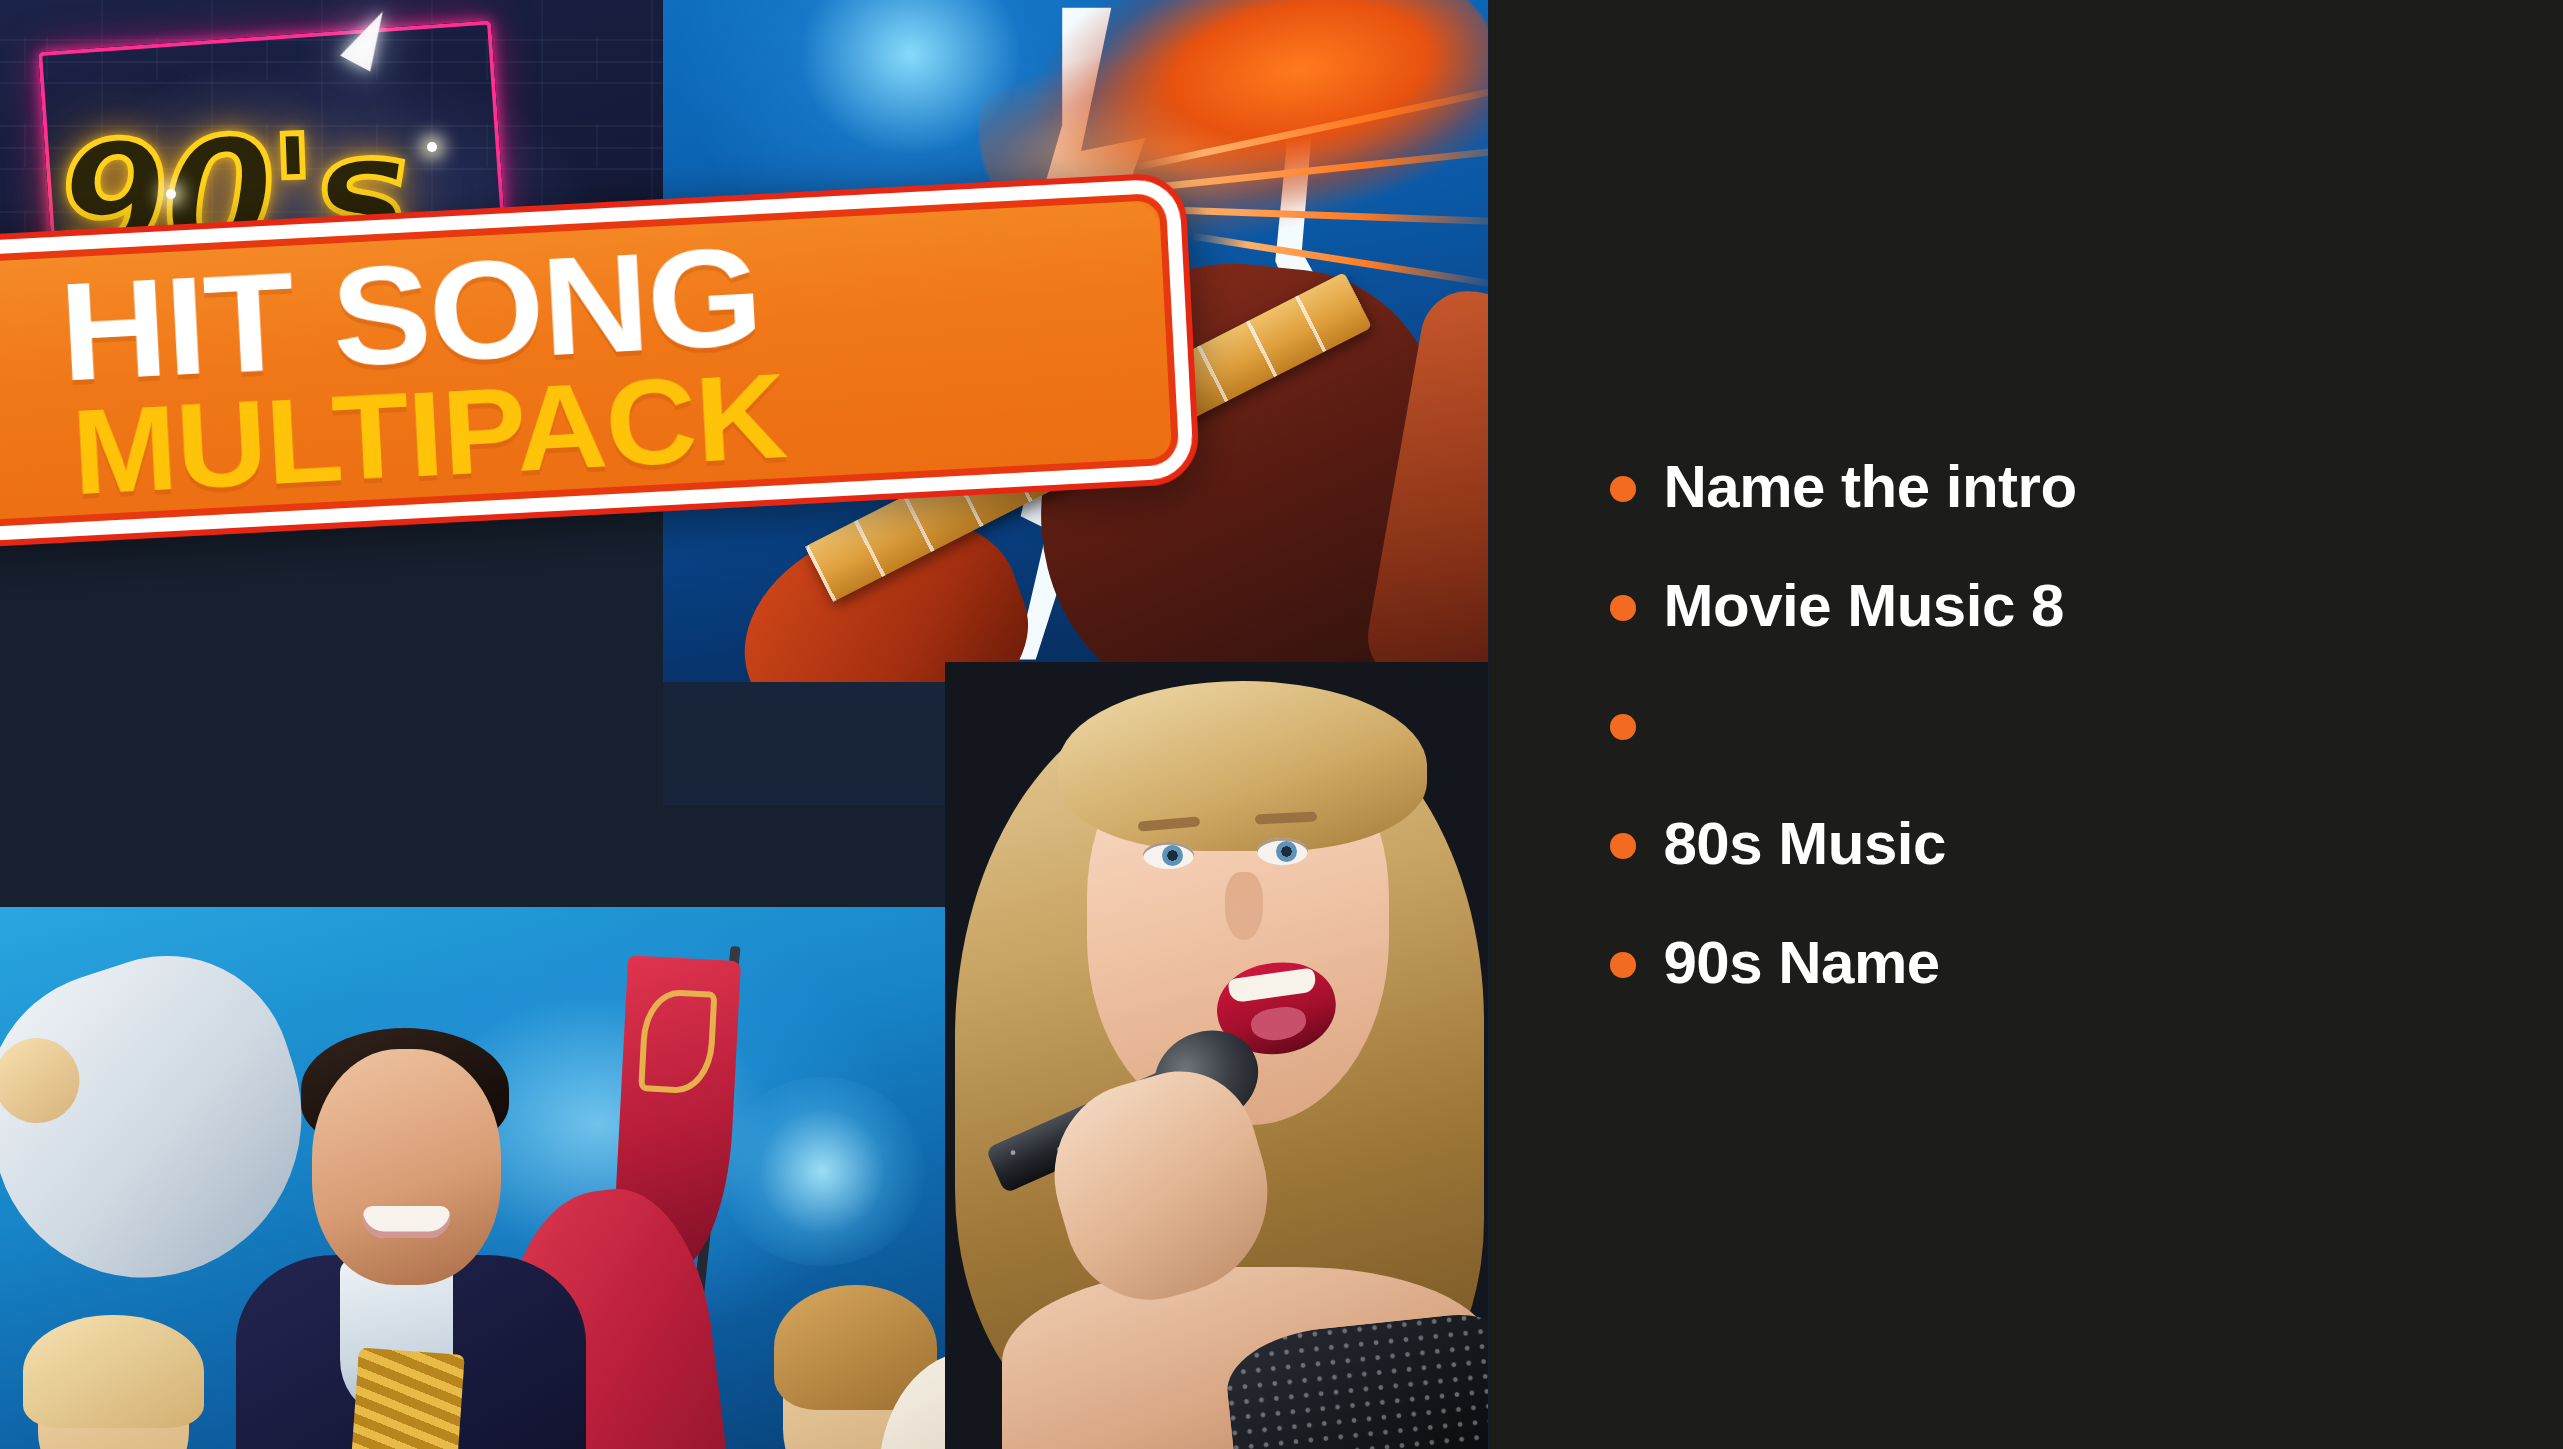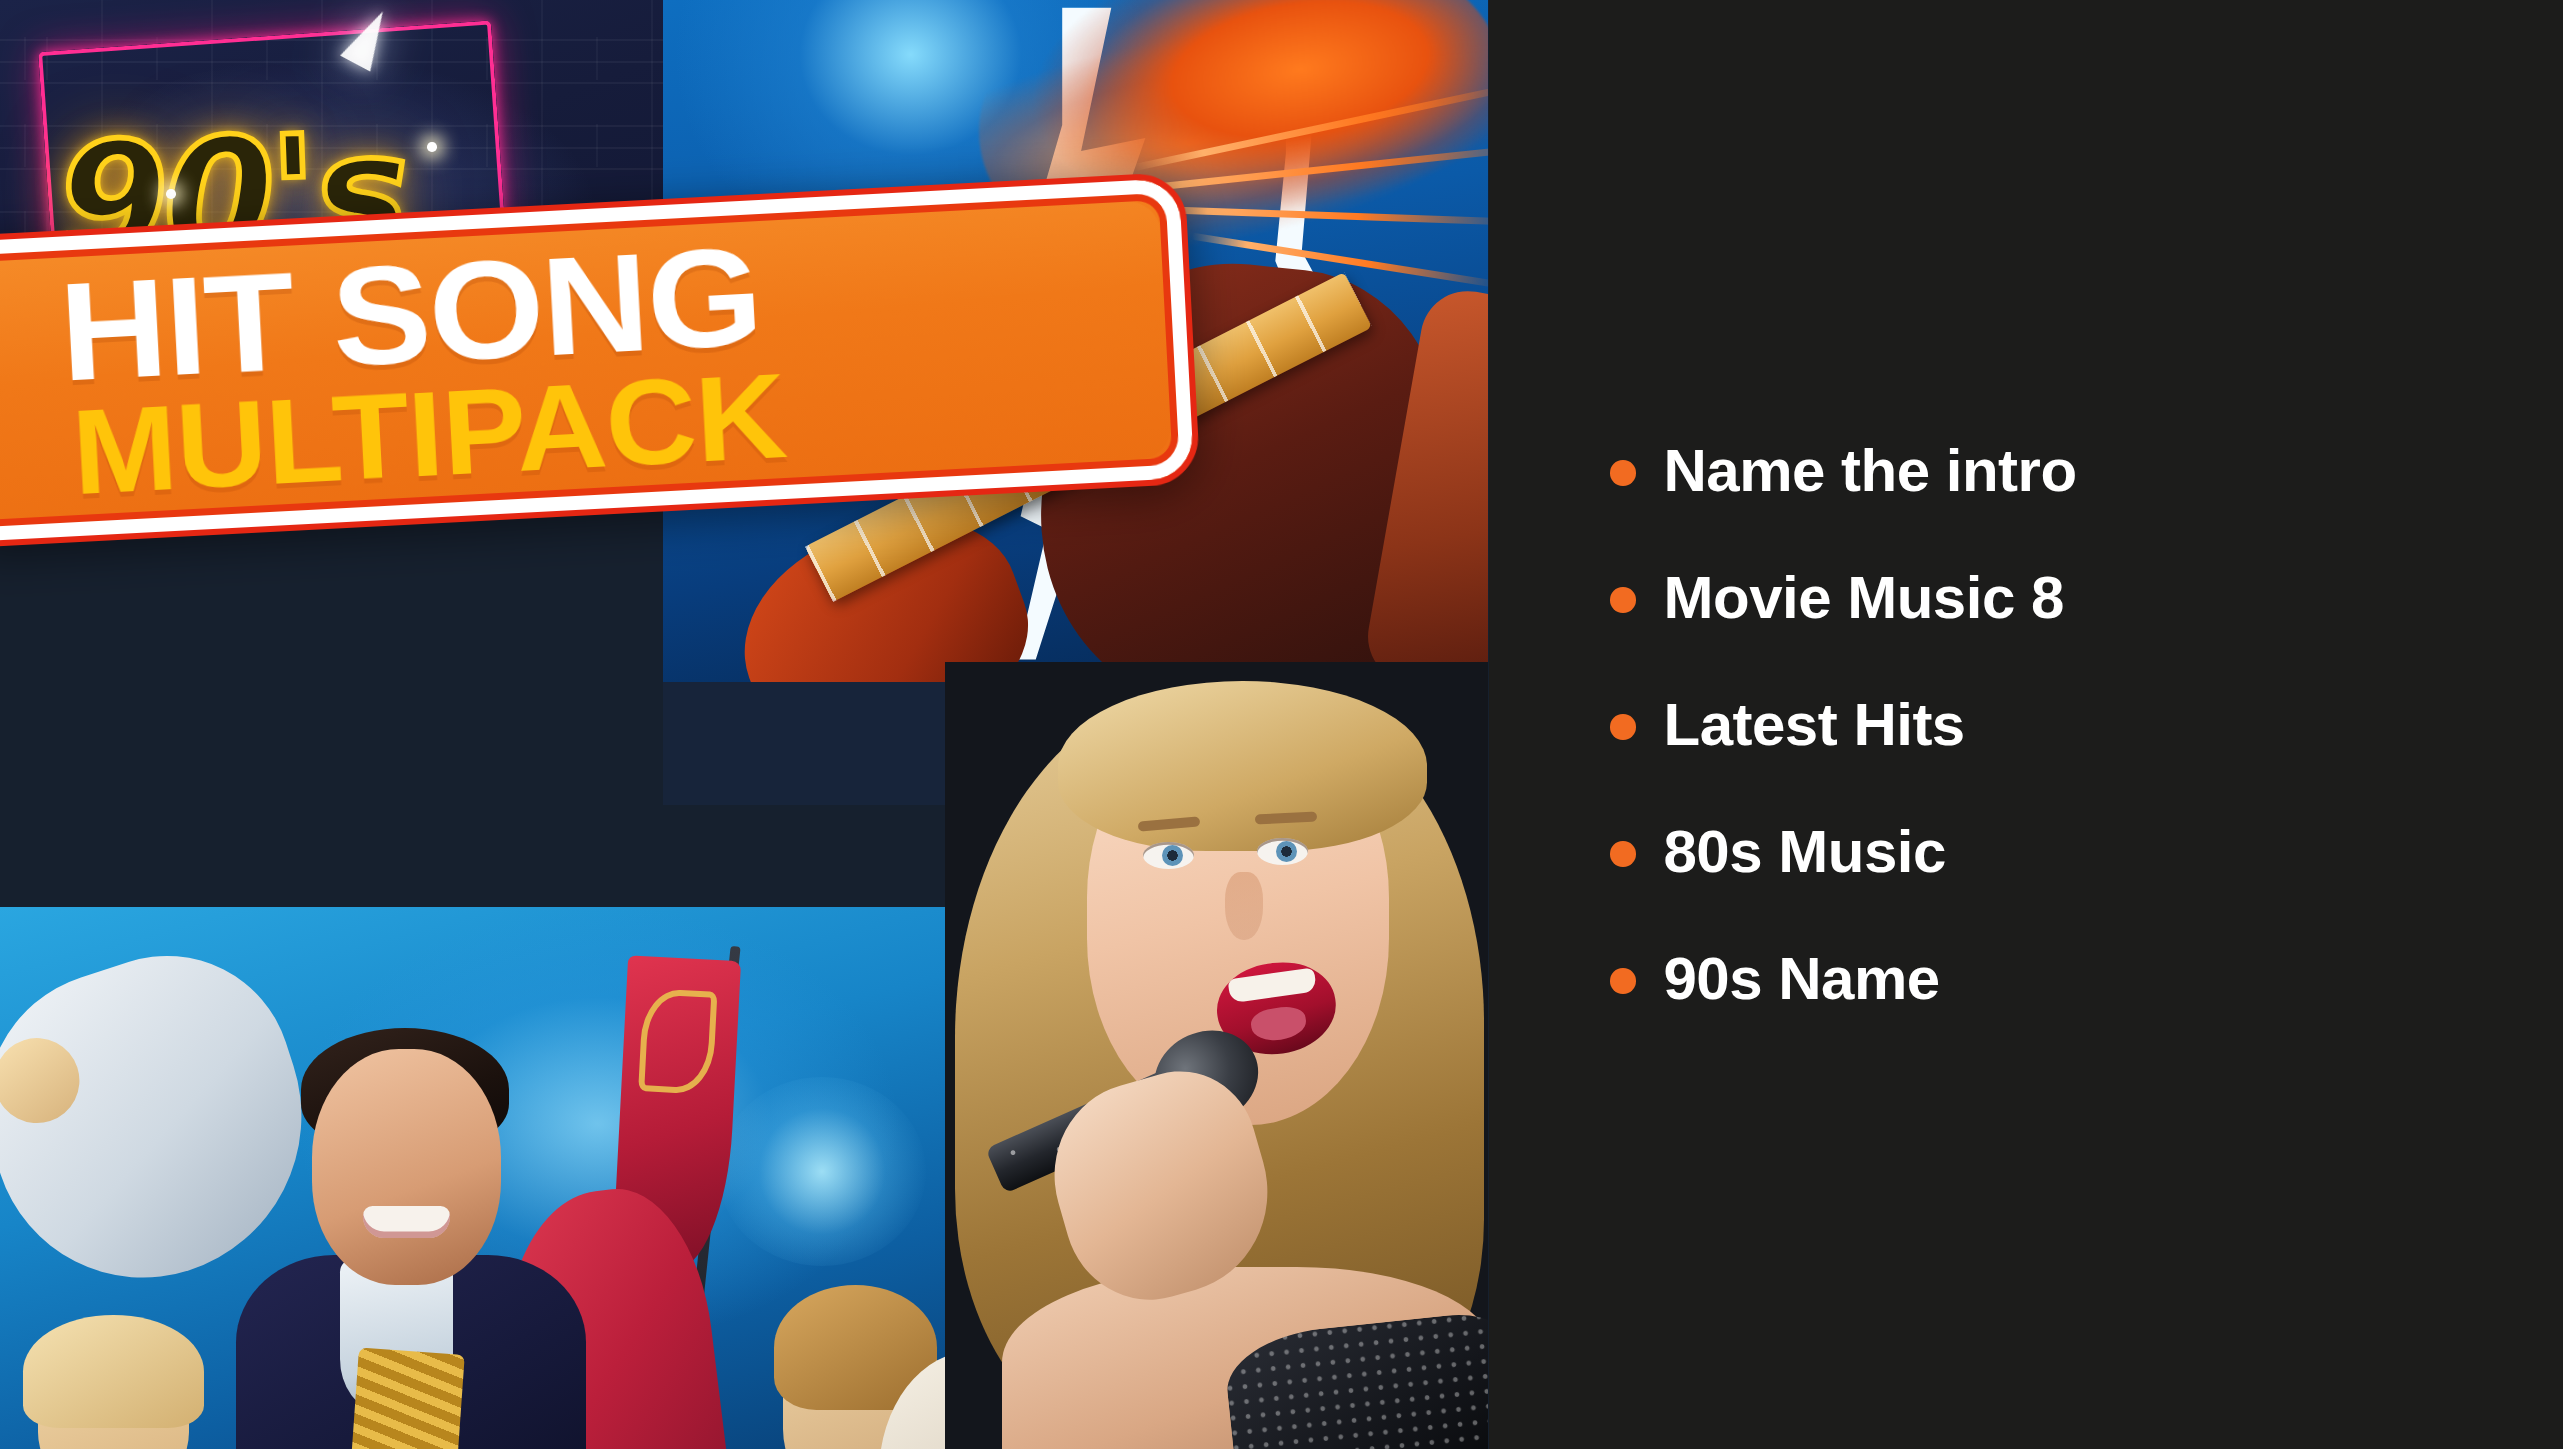--- a/index.html
+++ b/index.html
@@ -468,21 +468,21 @@
   
   .bullets {
     position:absolute;
     left:1489px; top:0;
     width:1075px; height:1450px;
     background:#1c1c1b;
     display:flex;
     flex-direction:column;
     justify-content:center;
     padding:112px 57px 112px 121px;
-    gap:12px;
+    gap:4px;
   }
   .b-item {
     display:flex;
     align-items:center;
     height:115px;
     gap:28px;
   }
   .b-dot {
     flex:0 0 auto;
     width:25.5px; height:25.5px;
@@ -599,21 +599,20 @@
       <span class="b-label">Name the intro</span>
     </div>
 
     <div class="b-item">
       <span class="b-dot"></span>
       <span class="b-label">Movie Music 8</span>
     </div>
 
     <div class="b-item">
       <span class="b-dot"></span>
-      <span class="b-label">Latest Hits</span>
     </div>
 
     <div class="b-item">
       <span class="b-dot"></span>
       <span class="b-label">80s Music</span>
     </div>
 
     <div class="b-item">
       <span class="b-dot"></span>
       <span class="b-label">90s Name</span>

